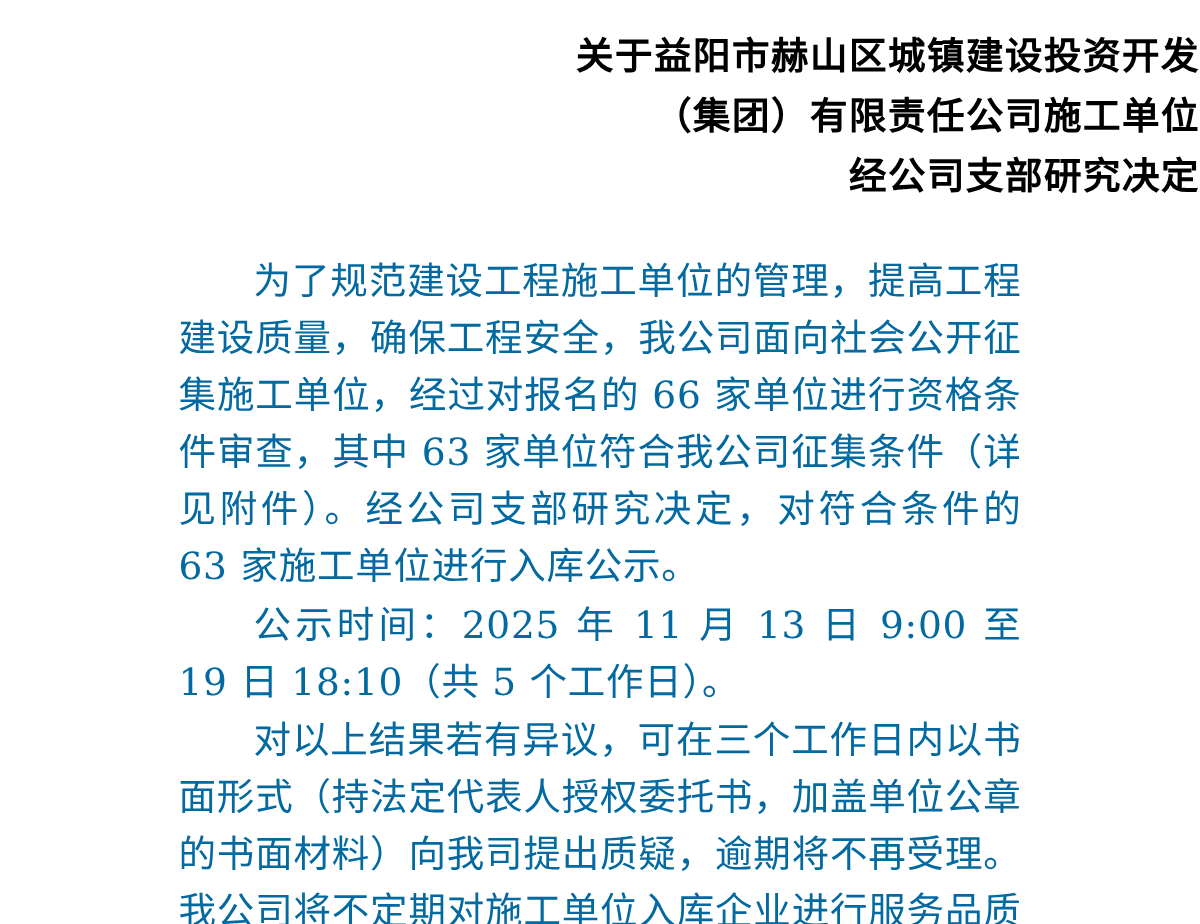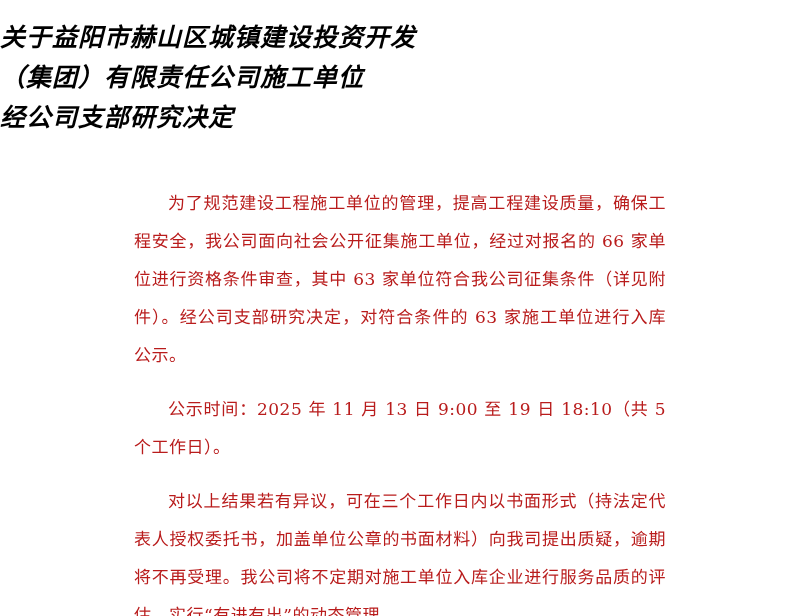--- a/index.html
+++ b/index.html
@@ -18,47 +18,46 @@
     width: 800px;
     height: 616px;
     position: relative;
     background: #ffffff;
     box-sizing: border-box;
     padding: 0;
   }
   .doc-title {
     margin: 0;
     padding-top: 18px;
-    text-align: left;
+    text-align: right;
     font-family: "DejaVu Serif", "Liberation Serif", serif;
     font-weight: bold;
     font-size: 25px;
     line-height: 40px;
     letter-spacing: 1px;
     color: #000000;
-    font-style: italic;
   }
   .doc-title .tline {
     display: block;
     white-space: nowrap;
   }
   .body-text {
     margin: 0;
     padding: 0 118px 0 118px;
     box-sizing: border-box;
   }
   .body-text p {
-    margin: 16px;
-    font-size: 17px;
+    margin: 1px;
+    font-size: 25px;
     line-height: 38px;
     text-align: justify;
     text-justify: inter-ideograph;
     text-indent: 2em;
     letter-spacing: 0.5px;
-    color: #b91c1c;
+    color: #0369a1;
   }
   .spacer-top {
     height: 30px;
   }
 </style>
 </head>
 <body>
 
 <div class="page">
 

